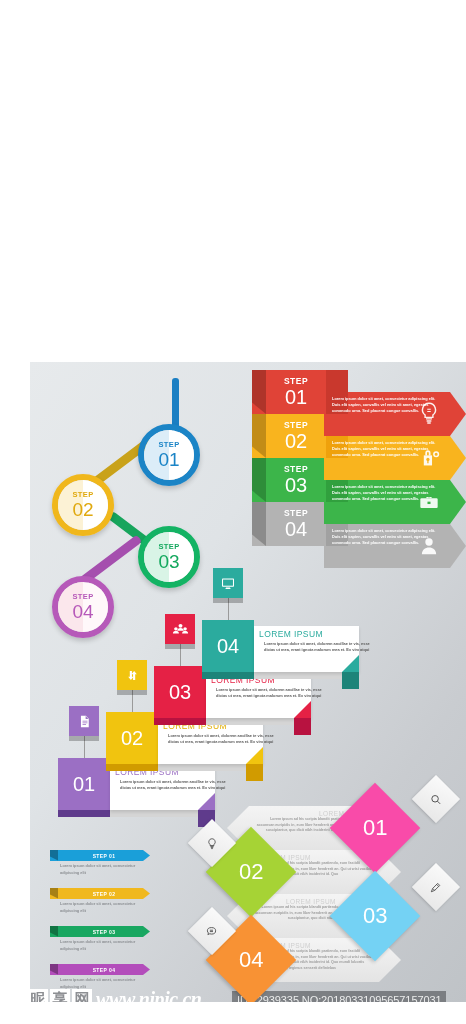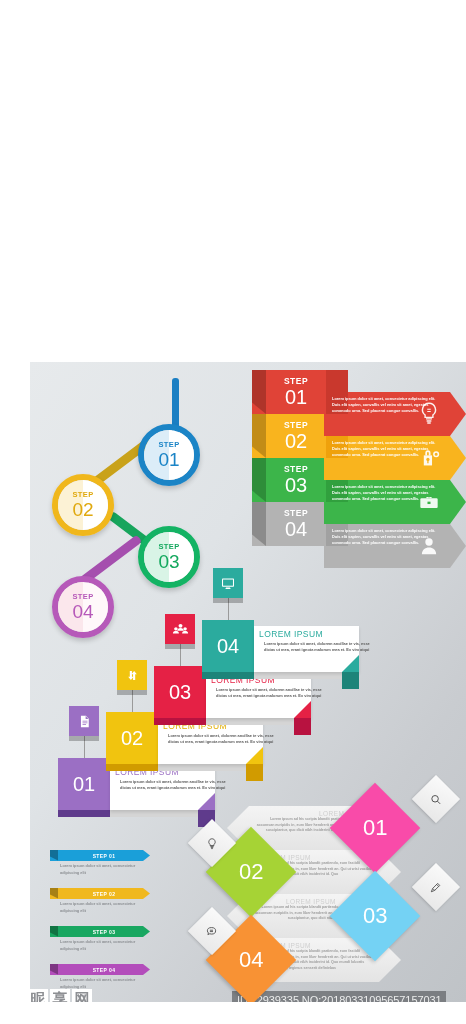--- a/index.html
+++ b/index.html
@@ -431,19 +431,20 @@
     </div>
 
   </div>
 
   <div id="wm">
     <div class="logo">
       <i>昵</i>
       <i>享</i>
       <i>网</i>
     </div>
+    <div class="url">www.nipic.cn</div>
     <div class="idbar">
       <span>ID:22939335 NO:20180331095657157031</span>
     </div>
     <div class="whitebase"></div>
   </div>
 
 </div>
 
 </body></html>

